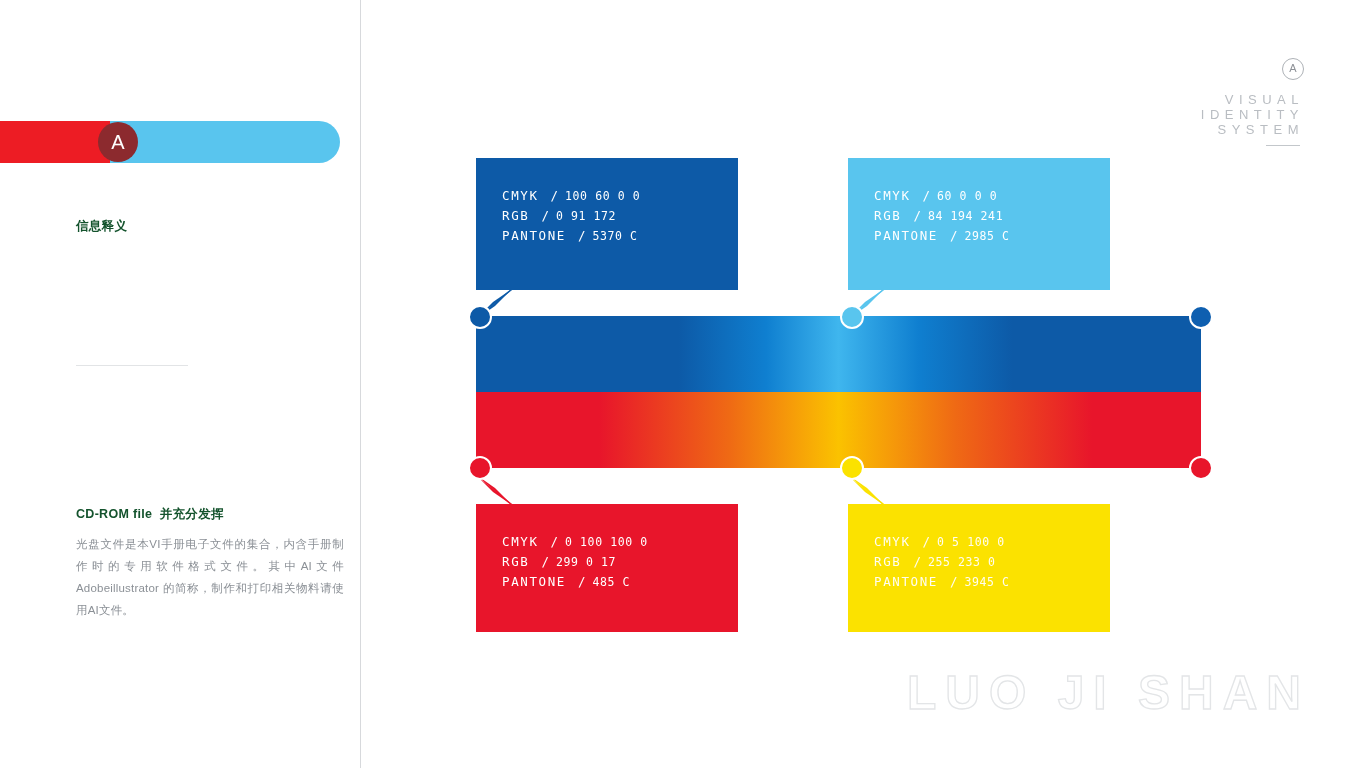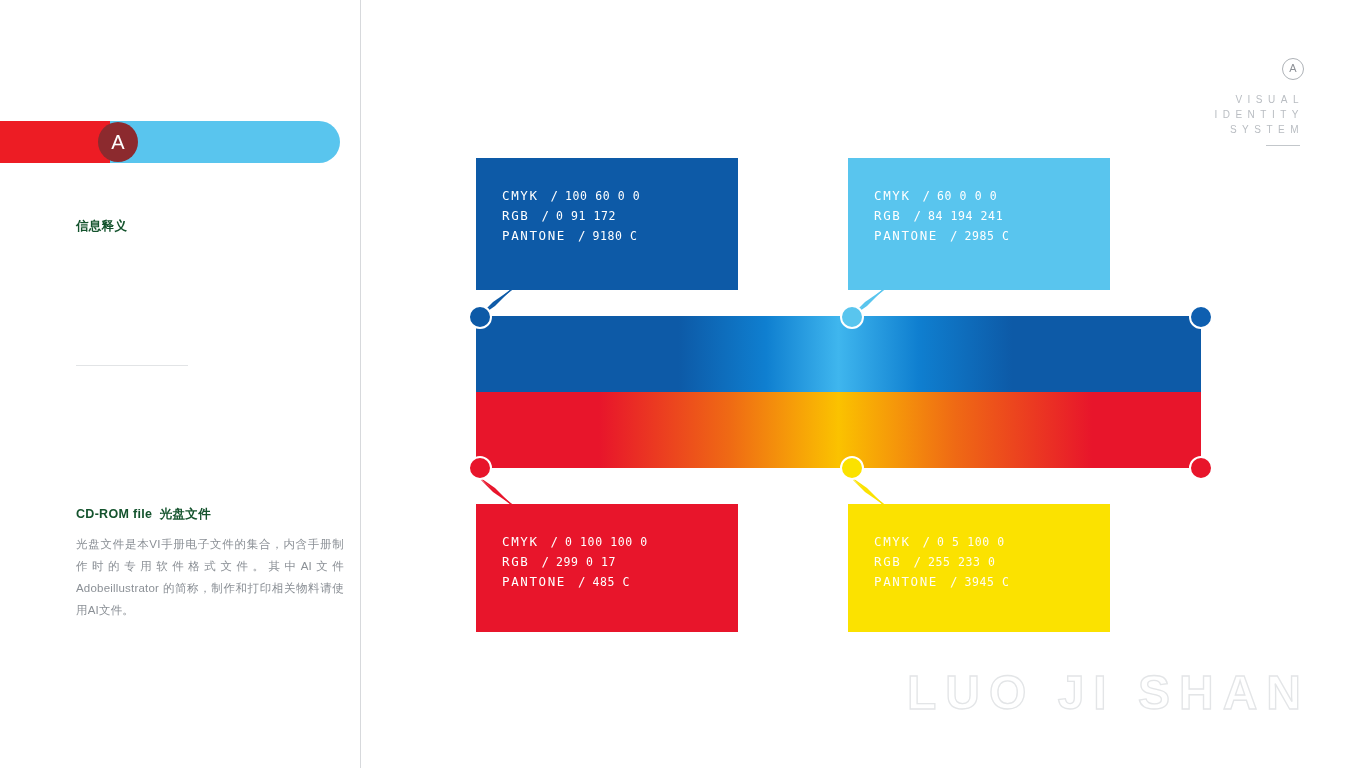--- a/index.html
+++ b/index.html
@@ -113,21 +113,21 @@
     border: 1px solid #aeb2b7;
     border-radius: 50%;
     color: #8d9197;
     font-size: 11px;
     line-height: 19px;
     text-align: center;
     margin: 0 0 12px auto;
   }
   .vis-mark .vline {
     color: #b9bdc2;
-    font-size: 10px;
+    font-size: 13px;
     letter-spacing: 5.5px;
     line-height: 15px;
     white-space: nowrap;
   }
   .vis-mark .underbar {
     width: 34px; height: 1px;
     background: #c3c7cb;
     margin: 8px 4px 0 auto;
   }
 
@@ -227,21 +227,21 @@
 <div class="sidebar">
 
   <div class="blk blk-info">
     <div class="blk-h">信息释义</div>
   </div>
 
   <div class="blk blk-attn">
   </div>
 
   <div class="blk blk-cdrom">
-    <div class="blk-h"><span class="en">CD-ROM file</span>&nbsp; <span>光盘文件</span></div>
+    <div class="blk-h"><span class="en">CD-ROM file</span>&nbsp; <span>并充分发挥</span></div>
     <p class="blk-p">光盘文件是本VI手册电子文件的集合，内含手册制作时的专用软件格式文件。其中AI文件Adobeillustrator 的简称，制作和打印相关物料请使用AI文件。</p>
   </div>
 
 </div>
 <div class="hr-thin"></div>
 
 <div class="vis-mark">
   <div class="circle-a">A</div>
   <div class="vline">VISUAL</div>
   <div class="vline">IDENTITY</div>
@@ -266,21 +266,21 @@
         <span class="val">100  60  0  0</span>
       </div>
       <div class="row">
         <span class="lbl">RGB</span>
         <span class="sl">/</span>
         <span class="val">0  91  172</span>
       </div>
       <div class="row">
         <span class="lbl">PANTONE</span>
         <span class="sl">/</span>
-        <span class="val">9180 C</span>
+        <span class="val">5370 C</span>
       </div>
     </div>
   </div>
   <div class="dot" style="left:468px; top:297px; width:24px; height:24px; background:#0d5aa7;"></div>
 
   <svg class="tail" style="left:845px; top:272px; width:60px; height:46px;">
     <polygon points="6,36 52,0 20,22" fill="#59c5ee"></polygon>
     <polygon points="2,40 46,2 22,26" fill="#59c5ee"></polygon>
   </svg>
   <div class="sw-card lightblue" style="left:848px; top:150px; width:262px; height:132px; background:#59c5ee;">

